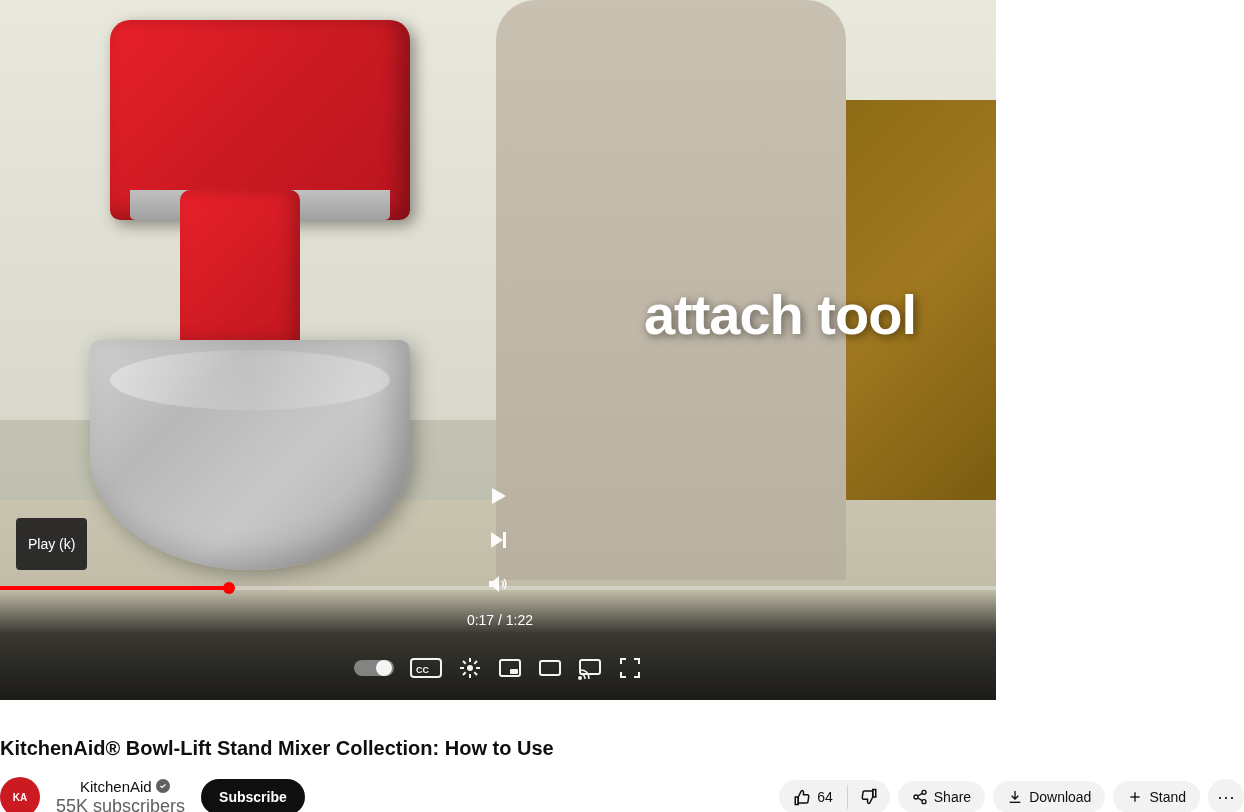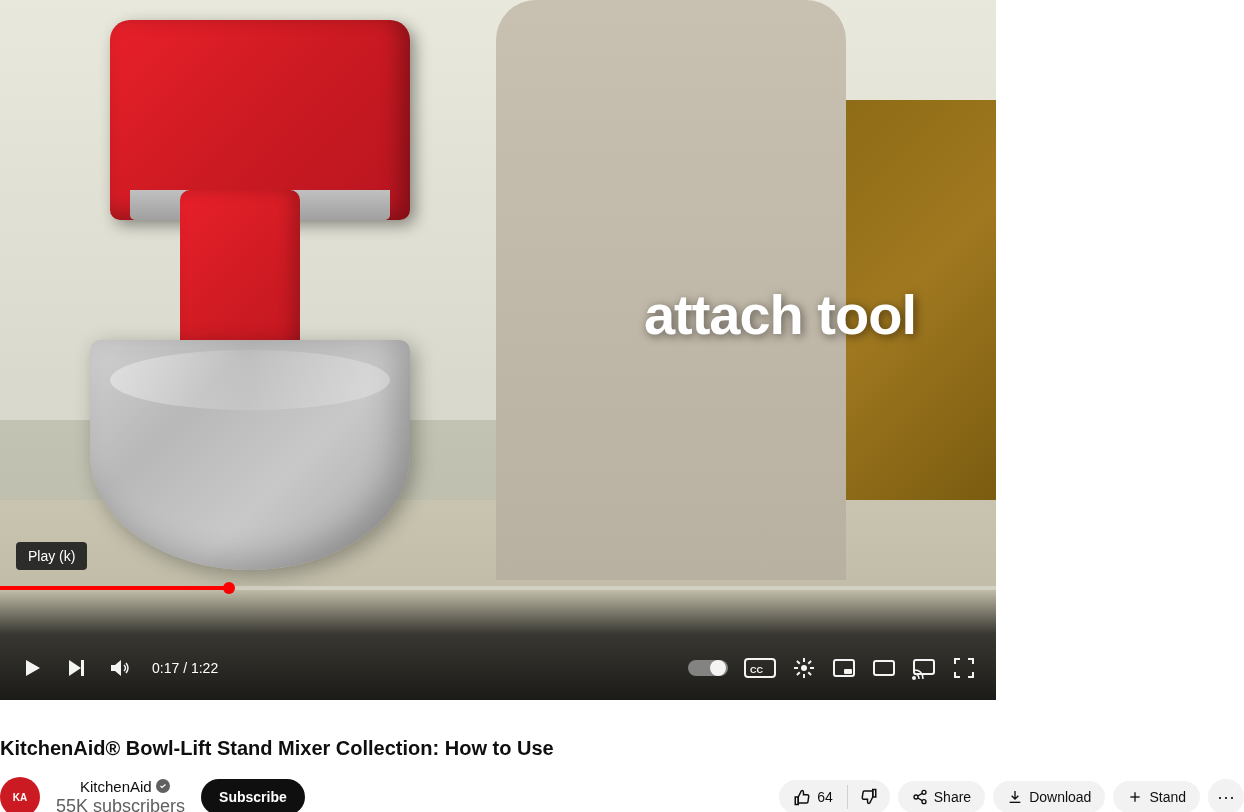--- a/index.html
+++ b/index.html
@@ -177,21 +177,21 @@
       border-radius: 50%;
     }
 
     
     .play-tooltip {
       position: absolute;
       bottom: 130px;
       left: 16px;
       background: rgba(28,28,28,0.9);
       color: white;
-      padding: 6px 12px;
+      padding: 18px 12px;
       border-radius: 4px;
       font-size: 14px;
       font-weight: 500;
     }
 
     
     .controls-bar {
       position: absolute;
       bottom: 0;
       left: 0;
@@ -202,20 +202,21 @@
       flex-direction: column;
       justify-content: flex-end;
       padding: 0 16px 8px;
     }
 
     .controls-row {
       display: flex;
       align-items: center;
       gap: 12px;
       padding: 8px 0;
+      flex-direction: column;
     }
 
     .ctrl-btn {
       background: none;
       border: none;
       color: white;
       cursor: pointer;
       display: flex;
       align-items: center;
       justify-content: center;

